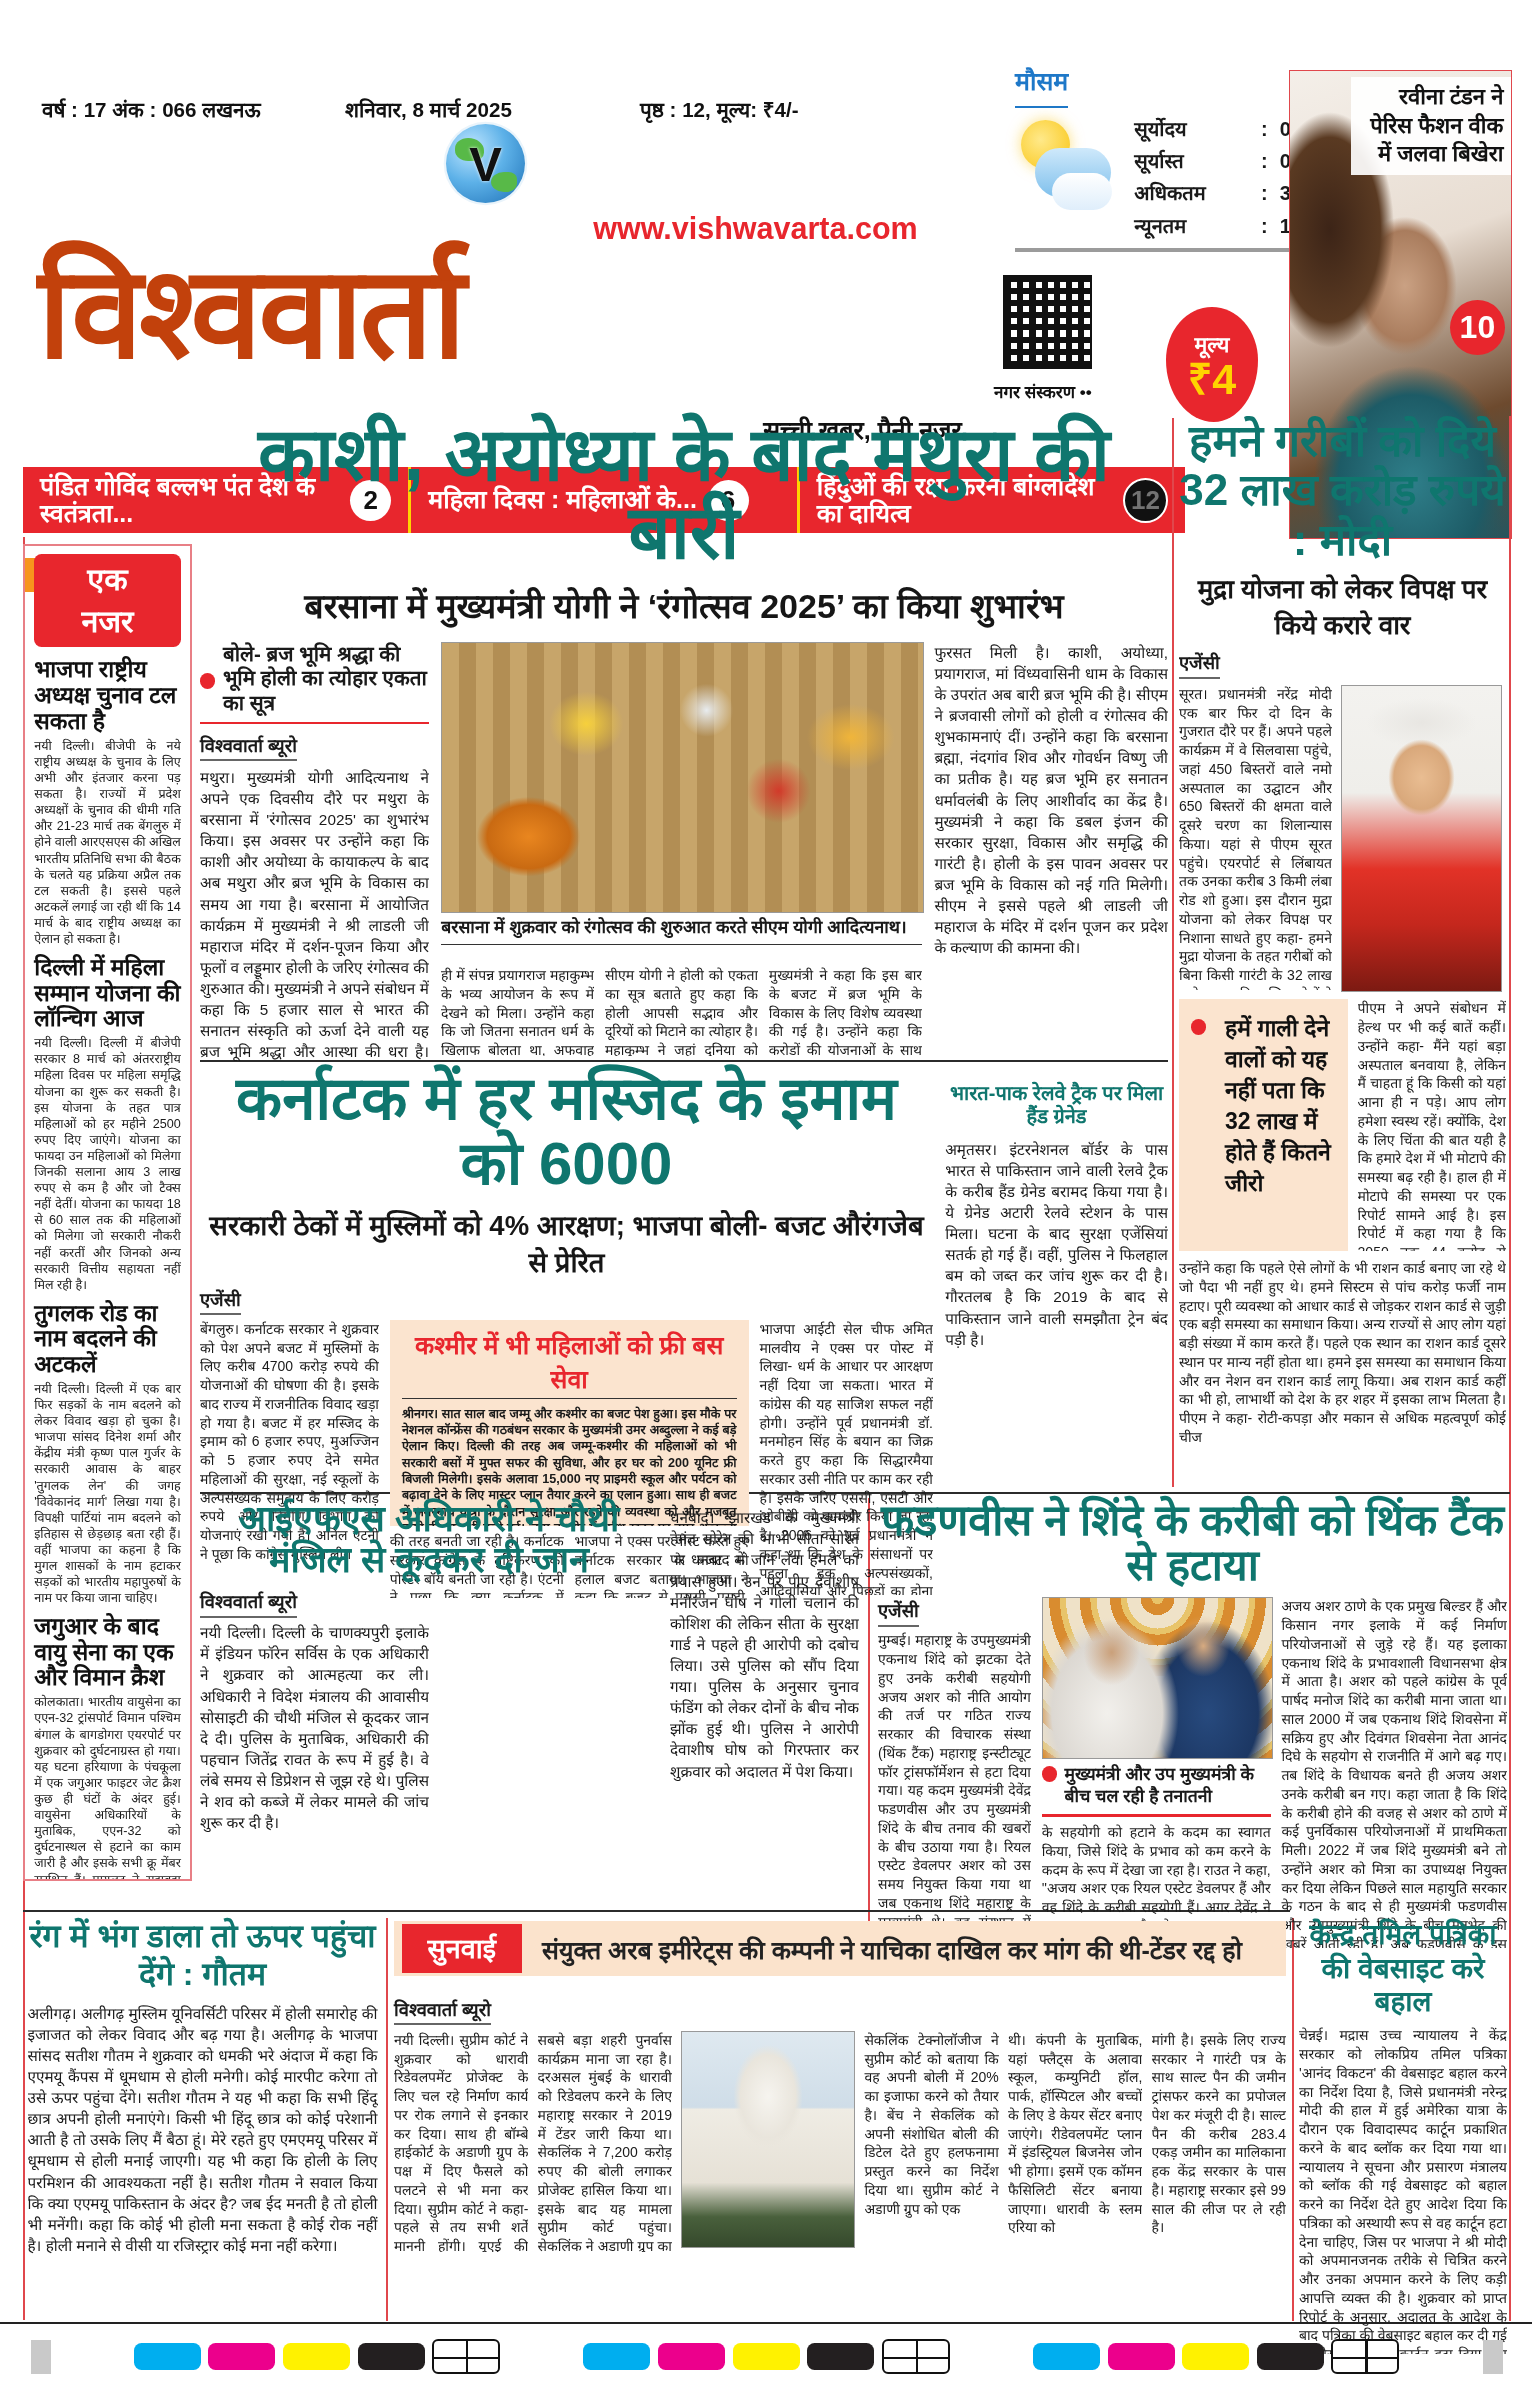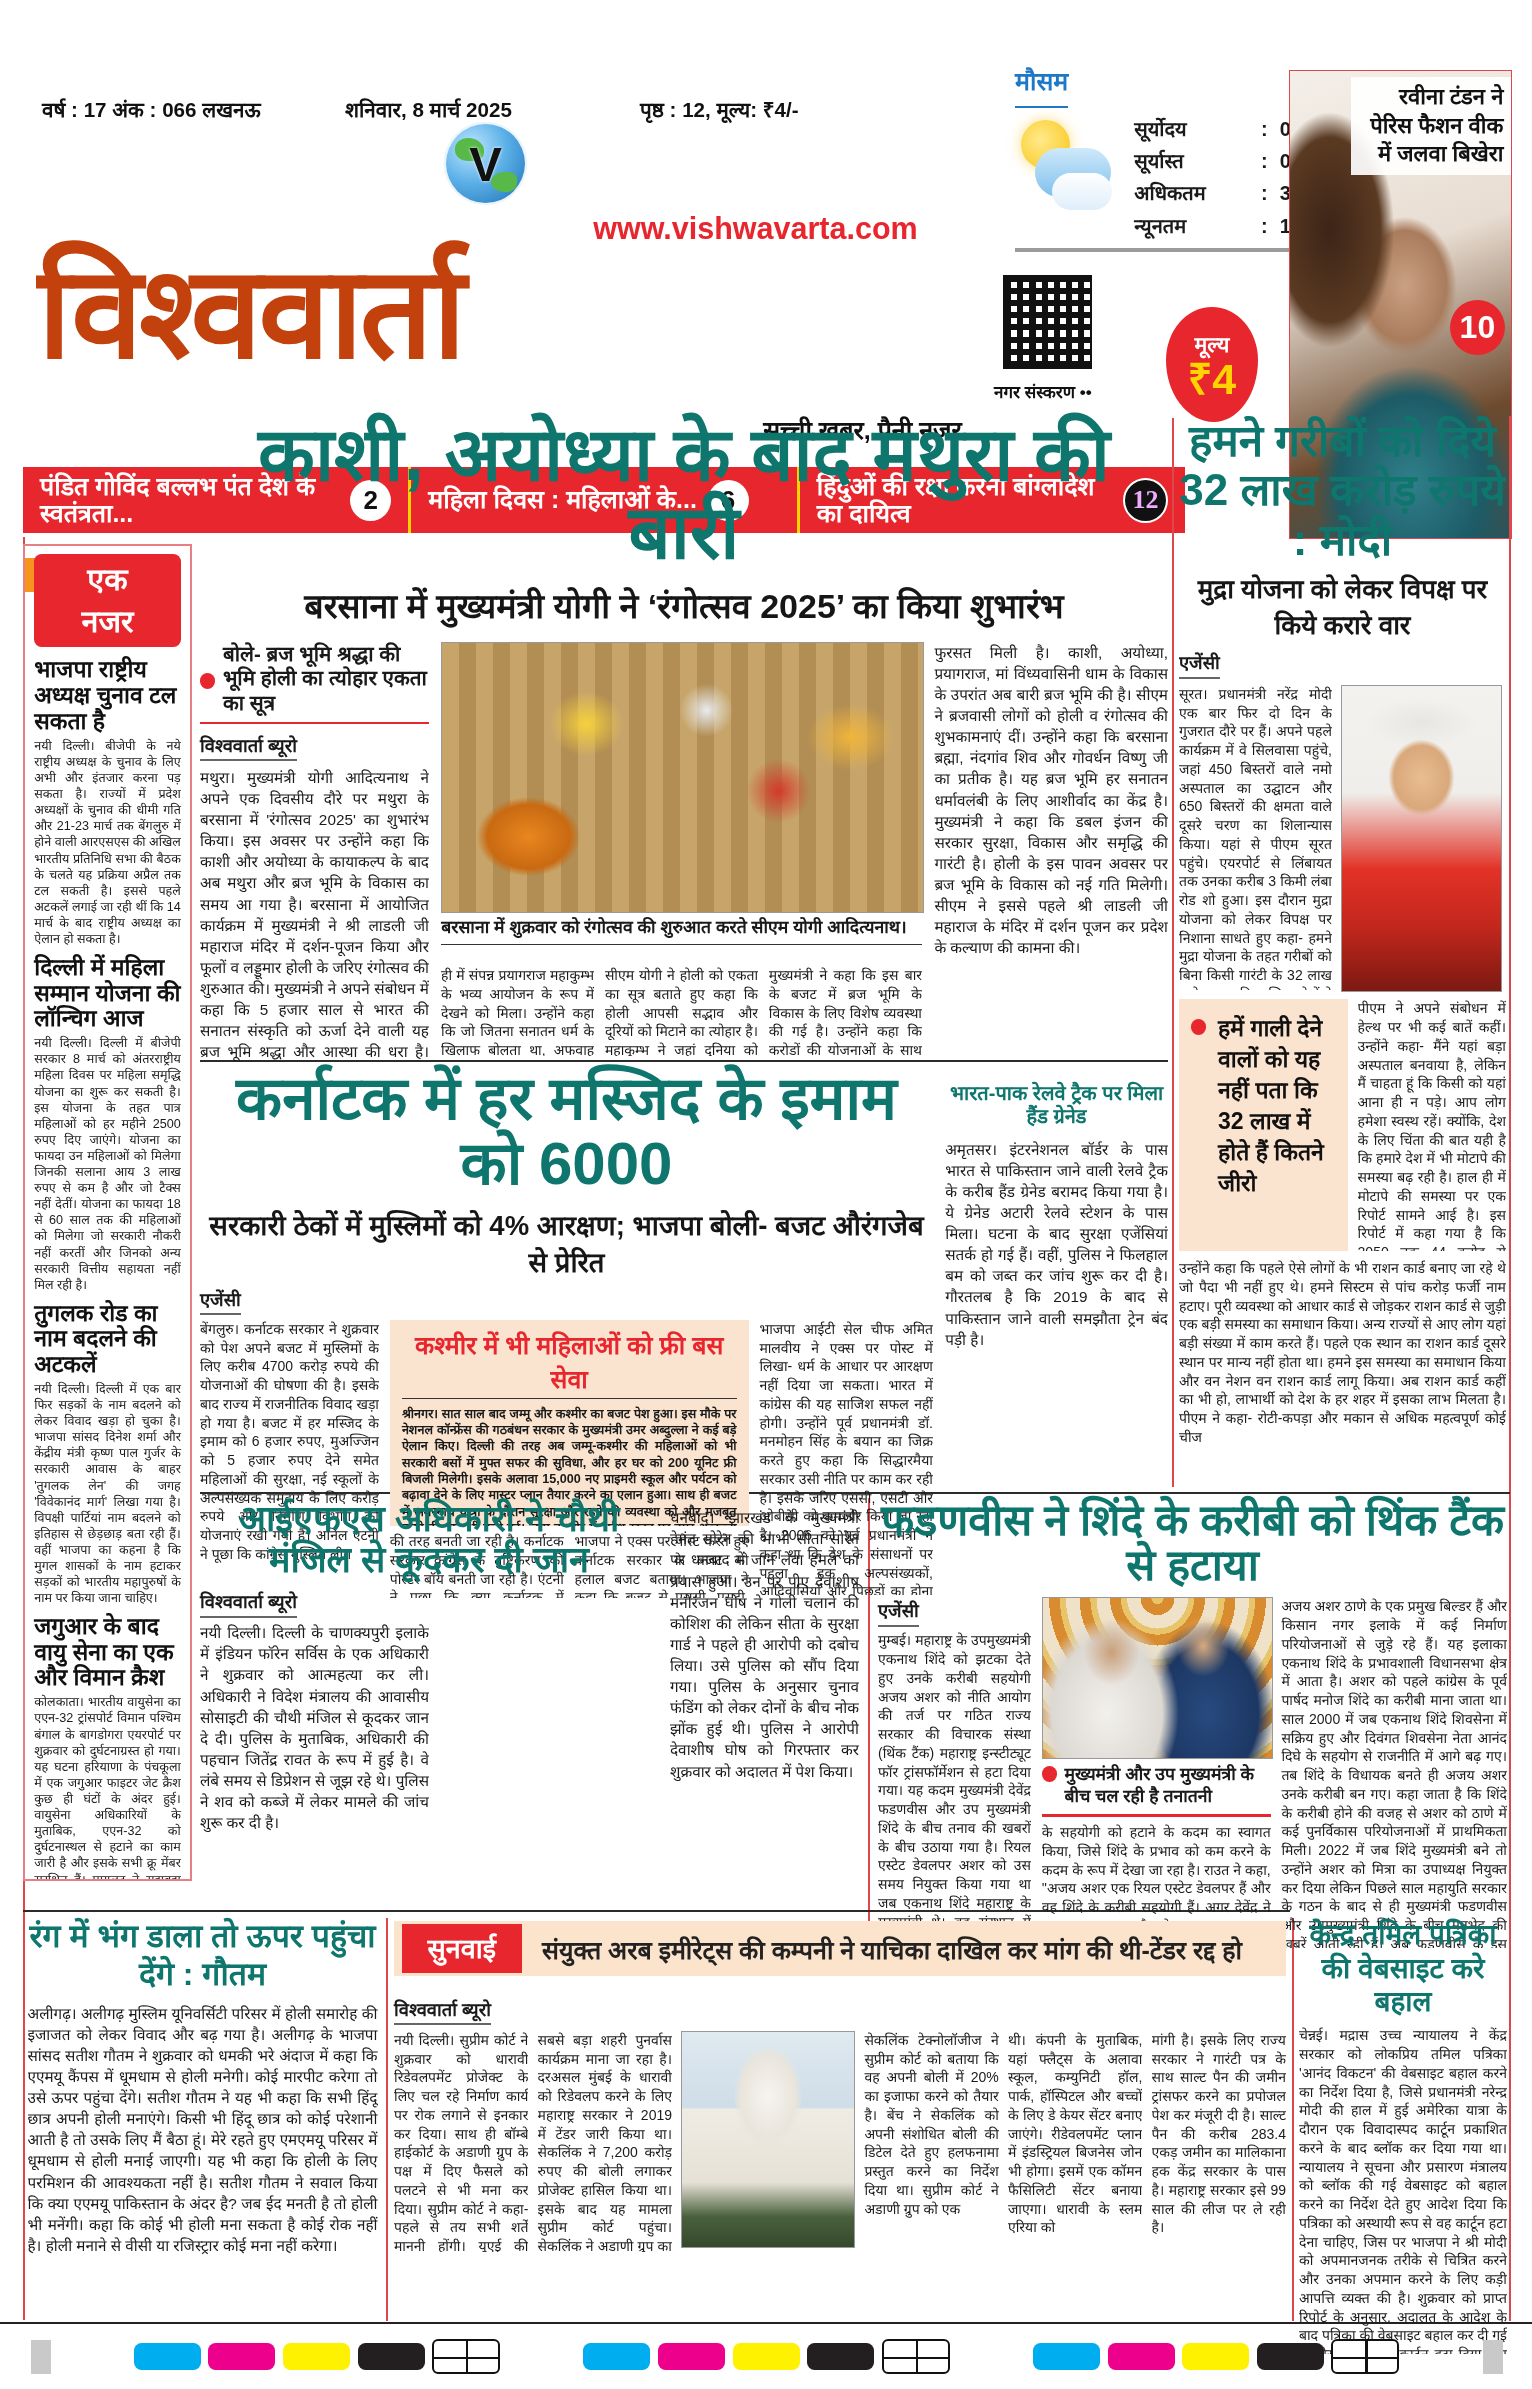--- a/index.html
+++ b/index.html
@@ -53,39 +53,39 @@
   .promo-text{background:rgba(255,255,255,.92);font-weight:bold;font-size:22px;line-height:1.3;text-align:right;padding:6.1px 7.6px;color:#111;}
   .page-circle{width:55px;height:55px;border-radius:50%;background:#e8262d;color:#fff;display:flex;
      align-items:center;justify-content:center;font-weight:900;font-size:32px;}
   
   .nav{background:#e8262d;display:flex;align-items:stretch;}
   .nav-item{display:flex;align-items:center;gap:10.7px;padding:0 17px;flex:1;}
   .nav-item + .nav-item{border-left:3.1px solid #ffd400;}
   .nav-label{color:#fff;font-weight:bold;font-size:25px;line-height:1.1;}
   .badge{min-width:41px;height:41px;border-radius:50%;background:#fff;color:#111;display:flex;align-items:center;
      justify-content:center;font-weight:900;font-size:26px;flex:0 0 auto;}
-  .badge.inv{background:#111;color:#f0abfc;border:2.3px solid #fff;font-family:Liberation Serif, serif;}
+  .badge.inv{background:#111;color:#737373;border:2.3px solid #fff;}
   
   .sidebar{border:2.3px solid #e87f86;background:#fff;padding:7.6px 9.2px 4.6px;}
   .sb-head-wrap{position:relative;text-align:center;margin-bottom:10.7px;}
   .sb-head-wrap::before{content:"";position:absolute;left:-9.2px;top:4.6px;width:26px;height:34px;background:#f7941d;}
   .sb-head{position:relative;display:inline-block;background:#e8262d;color:#fff;font-weight:900;font-size:30.5px;
      padding:3.1px 30.5px 6.1px;border-radius:7.6px;}
   .sb-title{font-weight:900;font-size:23px;line-height:1.12;margin:7.6px 0 3.1px;color:#111;}
   .sb-body{font-size:12.6px;line-height:1.28;text-align:justify;}
   
   .headline{font-weight:900;color:#0f766e;text-align:center;}
   .subhead{font-weight:800;color:#161616;text-align:center;}
   .byline{font-weight:800;font-size:18.3px;border-bottom:2.3px solid #666;display:inline-block;padding-bottom:2.3px;}
   .body-txt{font-size:15.3px;line-height:1.38;text-align:justify;}
   .body-sm{font-size:14px;line-height:1.34;text-align:justify;}
   .caption{font-weight:bold;font-size:17.6px;line-height:1.25;}
   .reddot{display:inline-block;width:15.3px;height:15.3px;border-radius:50%;background:#e8262d;margin-right:7.6px;flex:0 0 auto;}
   .photo{border:0.8px solid #999;}
-  .quote-box{background:#fbe4cf;padding:13.7px 12.2px;display:flex;gap:4px;}
+  .quote-box{background:#fbe4cf;padding:13.7px 12.2px;display:flex;gap:11px;}
   .quote-box .qt{font-weight:800;font-size:23px;line-height:1.35;color:#111;}
   .peach-box{background:#fbe4cf;padding:7.6px 12.2px;}
   .peach-box .bx-title{color:#e8262d;font-weight:900;font-size:25px;text-align:center;border-bottom:1.5px solid #333;
       display:block;padding-bottom:3.1px;margin-bottom:6.1px;}
   .peach-box .bx-body{font-size:14.5px;font-weight:600;line-height:1.3;text-align:justify;}
   
   .yogi-photo{background:
      radial-gradient(69px 53px at 18% 72%,#e9861f 0%,#c96a12 60%,transparent 75%),
      radial-gradient(53px 46px at 30% 30%,#f6d03c 0%,transparent 70%),
      radial-gradient(38px 38px at 55% 25%,#e8ecef 0%,transparent 70%),

